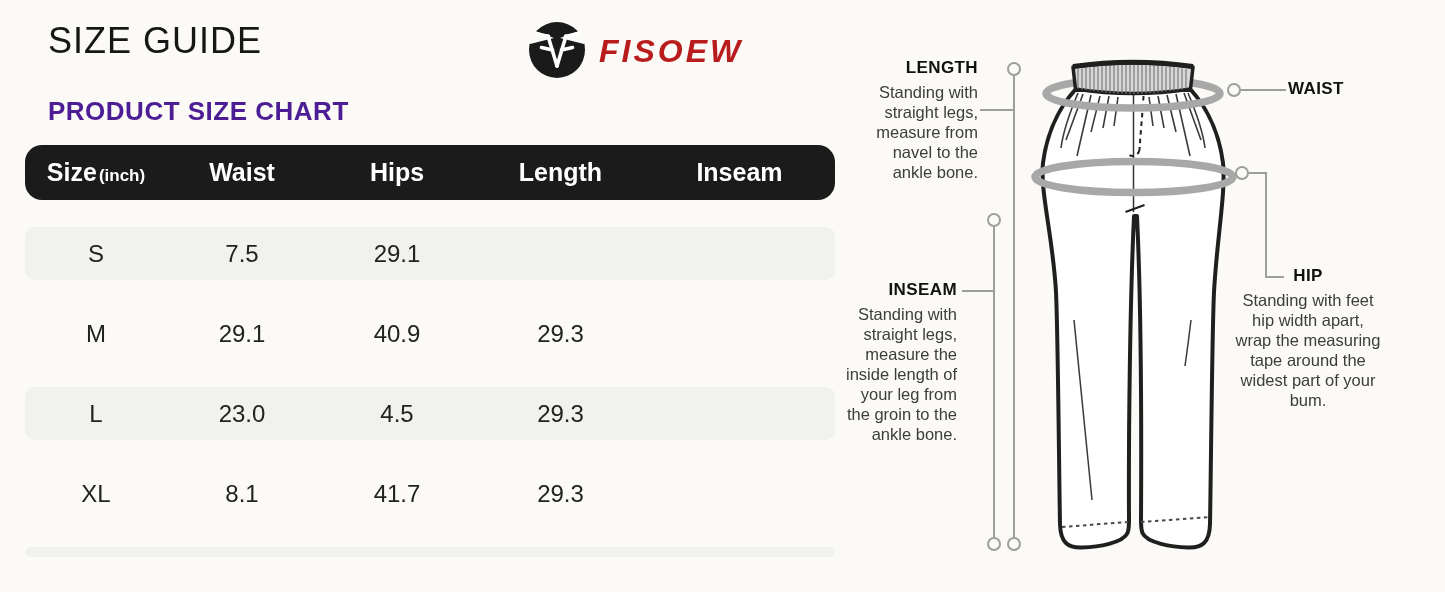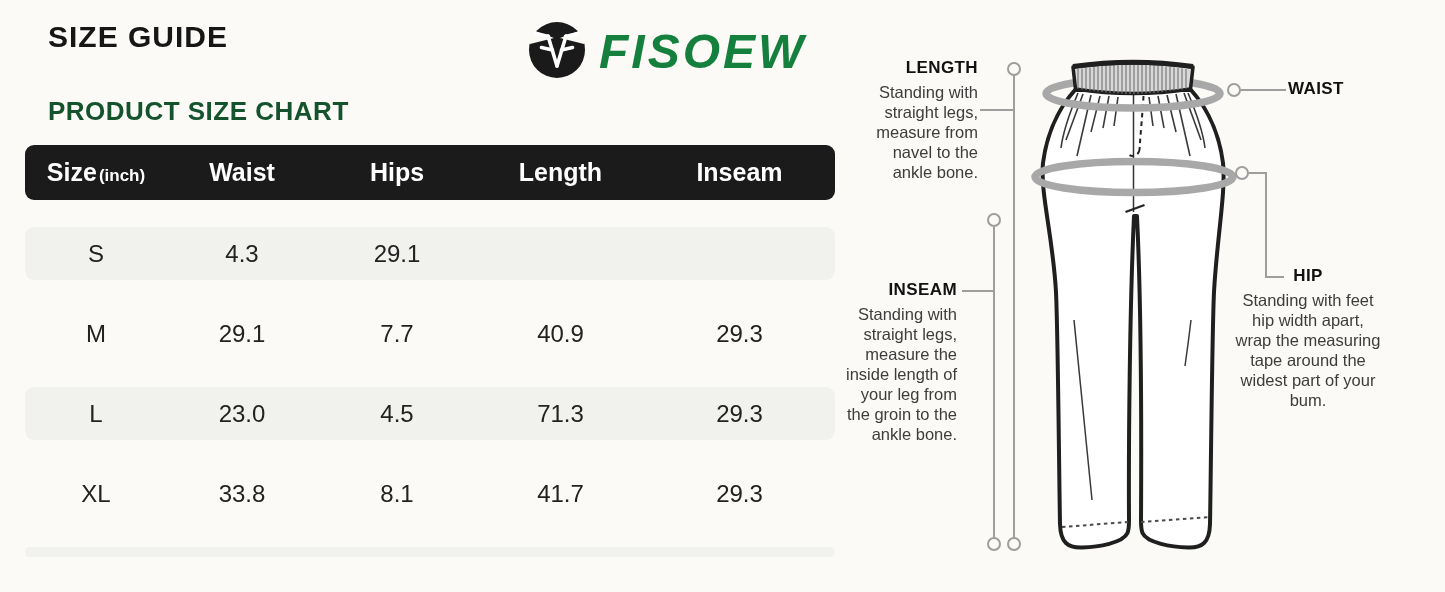--- a/index.html
+++ b/index.html
@@ -7,39 +7,39 @@
   body {
     width: 1445px; height: 592px;
     background: #fbfaf6;
     font-family: "Liberation Sans", sans-serif;
     color: #1e1e1e;
     position: relative;
     overflow: hidden;
   }
   .page-title {
     position: absolute; left: 48px; top: 20px;
-    font-size: 30px; font-weight: bold; letter-spacing: 1px; color: #161616;
+    font-size: 36px; font-weight: normal; letter-spacing: 1px; color: #161616;
   }
   .page-subtitle {
     position: absolute; left: 48px; top: 96px;
-    font-size: 26px; font-weight: bold; letter-spacing: 0.5px; color: #14532d; text-align: right;
+    font-size: 26px; font-weight: bold; letter-spacing: 0.5px; color: #4c1d95; text-align: right;
   }
   .logo {
     position: absolute; left: 527px; top: 19px;
     display: flex; align-items: center; gap: 12px;
   }
   .logo-word {
-    font-size: 48px; font-weight: bold; font-style: italic;
-    letter-spacing: 3px; color: #15803d; padding-top: 4px;
+    font-size: 32px; font-weight: bold; font-style: italic;
+    letter-spacing: 3px; color: #b91c1c; padding-top: 4px;
   }
   
   .size-table { position: absolute; left: 25px; top: 145px; width: 810px; }
   .t-head {
     display: grid; grid-template-columns: 142px 150px 160px 167px 191px;
-    background: #1b1b1b; color: #fff; height: 55px; border-radius: 9px;
+    background: #1b1b1b; color: #fff; height: 55px; border-radius: 17px;
     align-items: center; font-size: 25px; font-weight: bold;
   }
   .cell { text-align: center; white-space: nowrap; }
   .unit { font-size: 17px; font-weight: bold; margin-left: 2px; }
   .t-row {
     display: grid; grid-template-columns: 142px 150px 160px 167px 191px;
     height: 53px; margin-top: 27px; align-items: center;
     font-size: 24px; color: #222; border-radius: 9px;
   }
   .t-row.striped { background: #f1f1ed; }
@@ -89,43 +89,40 @@
       <span>Size</span><span class="unit">(inch)</span>
     </div>
     <div class="cell">Waist</div>
     <div class="cell">Hips</div>
     <div class="cell">Length</div>
     <div class="cell">Inseam</div>
   </div>
 
   <div class="t-row striped">
     <div class="cell">S</div>
-    <div class="cell">4.3</div>
+    <div class="cell">7.5</div>
     <div class="cell">29.1</div>
   </div>
 
   <div class="t-row">
     <div class="cell">M</div>
     <div class="cell">29.1</div>
-    <div class="cell">7.7</div>
     <div class="cell">40.9</div>
     <div class="cell">29.3</div>
   </div>
 
   <div class="t-row striped">
     <div class="cell">L</div>
     <div class="cell">23.0</div>
     <div class="cell">4.5</div>
-    <div class="cell">71.3</div>
     <div class="cell">29.3</div>
   </div>
 
   <div class="t-row">
     <div class="cell">XL</div>
-    <div class="cell">33.8</div>
     <div class="cell">8.1</div>
     <div class="cell">41.7</div>
     <div class="cell">29.3</div>
   </div>
 
   <div class="t-row-partial"></div>
 </div>
 
 <div class="measure m-right" id="m-length">
   <h3>LENGTH</h3>

